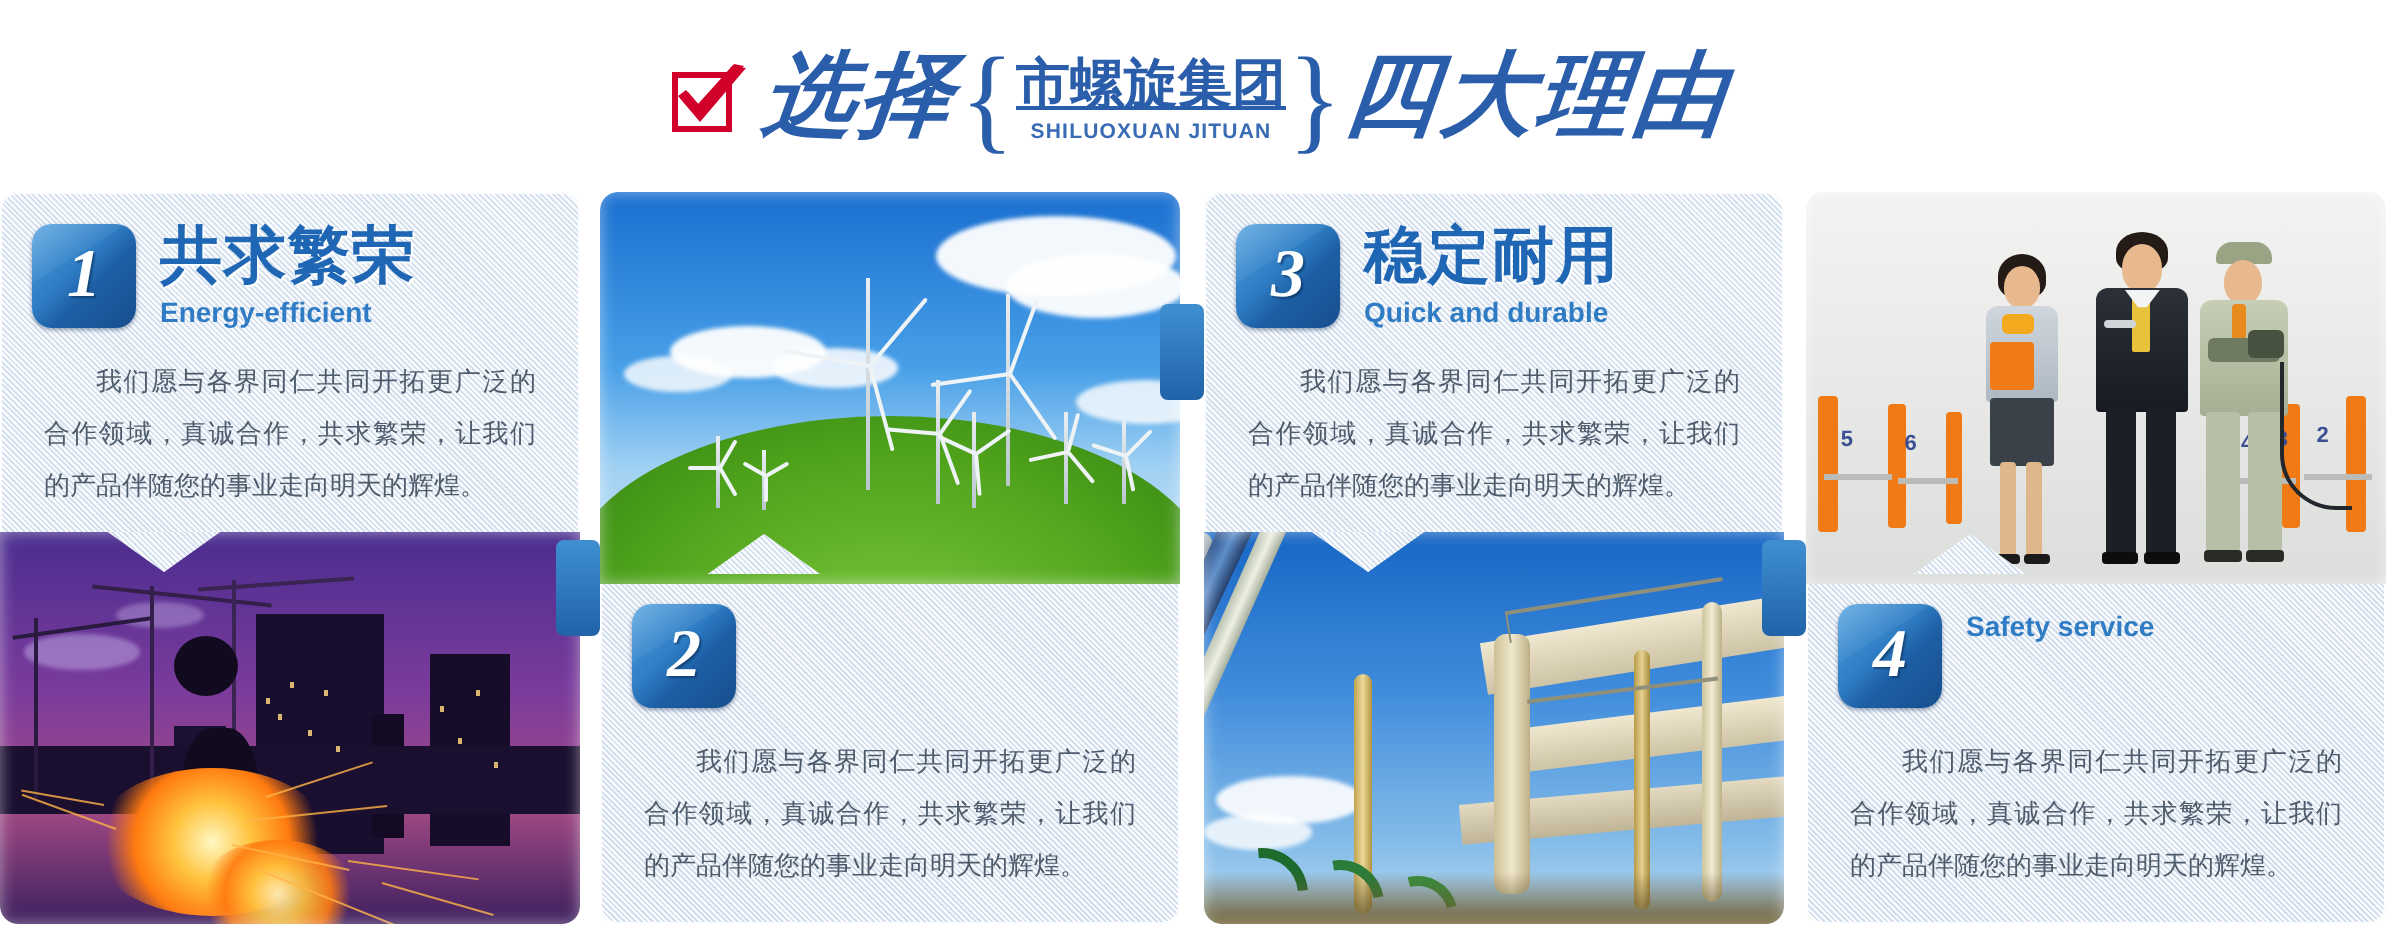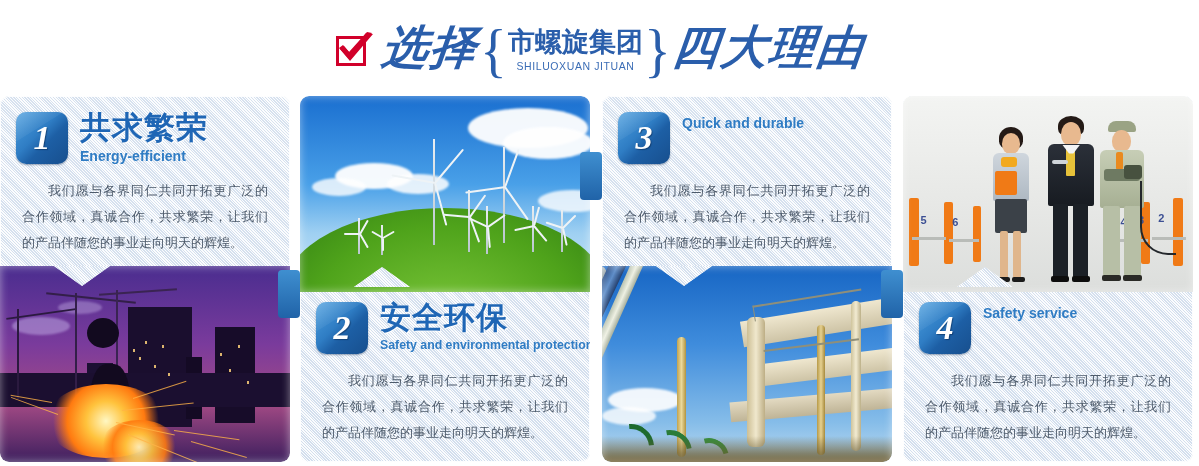--- a/index.html
+++ b/index.html
@@ -40,25 +40,25 @@
   }
   .brace{
     font-family:"Liberation Serif","DejaVu Serif",serif;
     font-size:56px; color:#2a5eab; font-weight:400;
     line-height:1; transform:scaleY(1.05);
   }
   .brandcol{ display:flex; flex-direction:column; align-items:center; margin:0 1px; }
   .brand-cn{
     font-family:"Liberation Sans","DejaVu Sans",sans-serif;
     font-size:27px; font-weight:700; color:#2a5eab;
-    letter-spacing:0px; line-height:1.05; white-space:nowrap;
+    letter-spacing:0px; line-height:1.05; white-space:nowrap;text-decoration:underline;
   }
   .brand-py{
     font-family:"Liberation Sans","DejaVu Sans",sans-serif;
-    font-size:10.5px; font-weight:400; color:#3a6cb5;
+    font-size:10.5px; font-weight:700; color:#3a6cb5;
     letter-spacing:0.6px; margin-top:3px; white-space:nowrap;text-align:right;
   }
 
   
   .panel{
     position:absolute; width:290px; height:366px; top:96px;
     border-radius:9px; overflow:hidden;
     background:
       repeating-linear-gradient(45deg, rgba(255,255,255,0.85) 0 1px, rgba(196,212,232,0.55) 1px 2px),
       linear-gradient(#eef2f8,#e4ebf4);
@@ -341,37 +341,34 @@
       </div>
       <div class="fade-edge"></div>
     </div>
 
     <div class="textblock tb-bot">
       <div class="notch"></div>
       <div class="head-row">
         <div class="badge">
           <span>2</span>
         </div>
-        <div class="titles">
-          <div class="t-cn">安全环保</div>
-          <div class="t-en small">Safety and environmental protection</div>
-        </div>
       </div>
       <div class="body-cn">我们愿与各界同仁共同开拓更广泛的合作领域，真诚合作，共求繁荣，让我们的产品伴随您的事业走向明天的辉煌。</div>
     </div>
   </div>
 
   <div class="panel p3">
 
     <div class="textblock tb-top">
       <div class="head-row">
         <div class="badge">
           <span>3</span>
         </div>
         <div class="titles">
+          <div class="t-cn">稳定耐用</div>
           <div class="t-en">Quick and durable</div>
         </div>
       </div>
       <div class="body-cn">我们愿与各界同仁共同开拓更广泛的合作领域，真诚合作，共求繁荣，让我们的产品伴随您的事业走向明天的辉煌。</div>
     </div>
 
     <div class="photo bot" style="top:170px;">
       <div class="notch-down"></div>
       <div class="pipesky"></div>
       <div class="cloud" style="left:2%;top:62%;width:74px;height:24px;opacity:.9;"></div>

